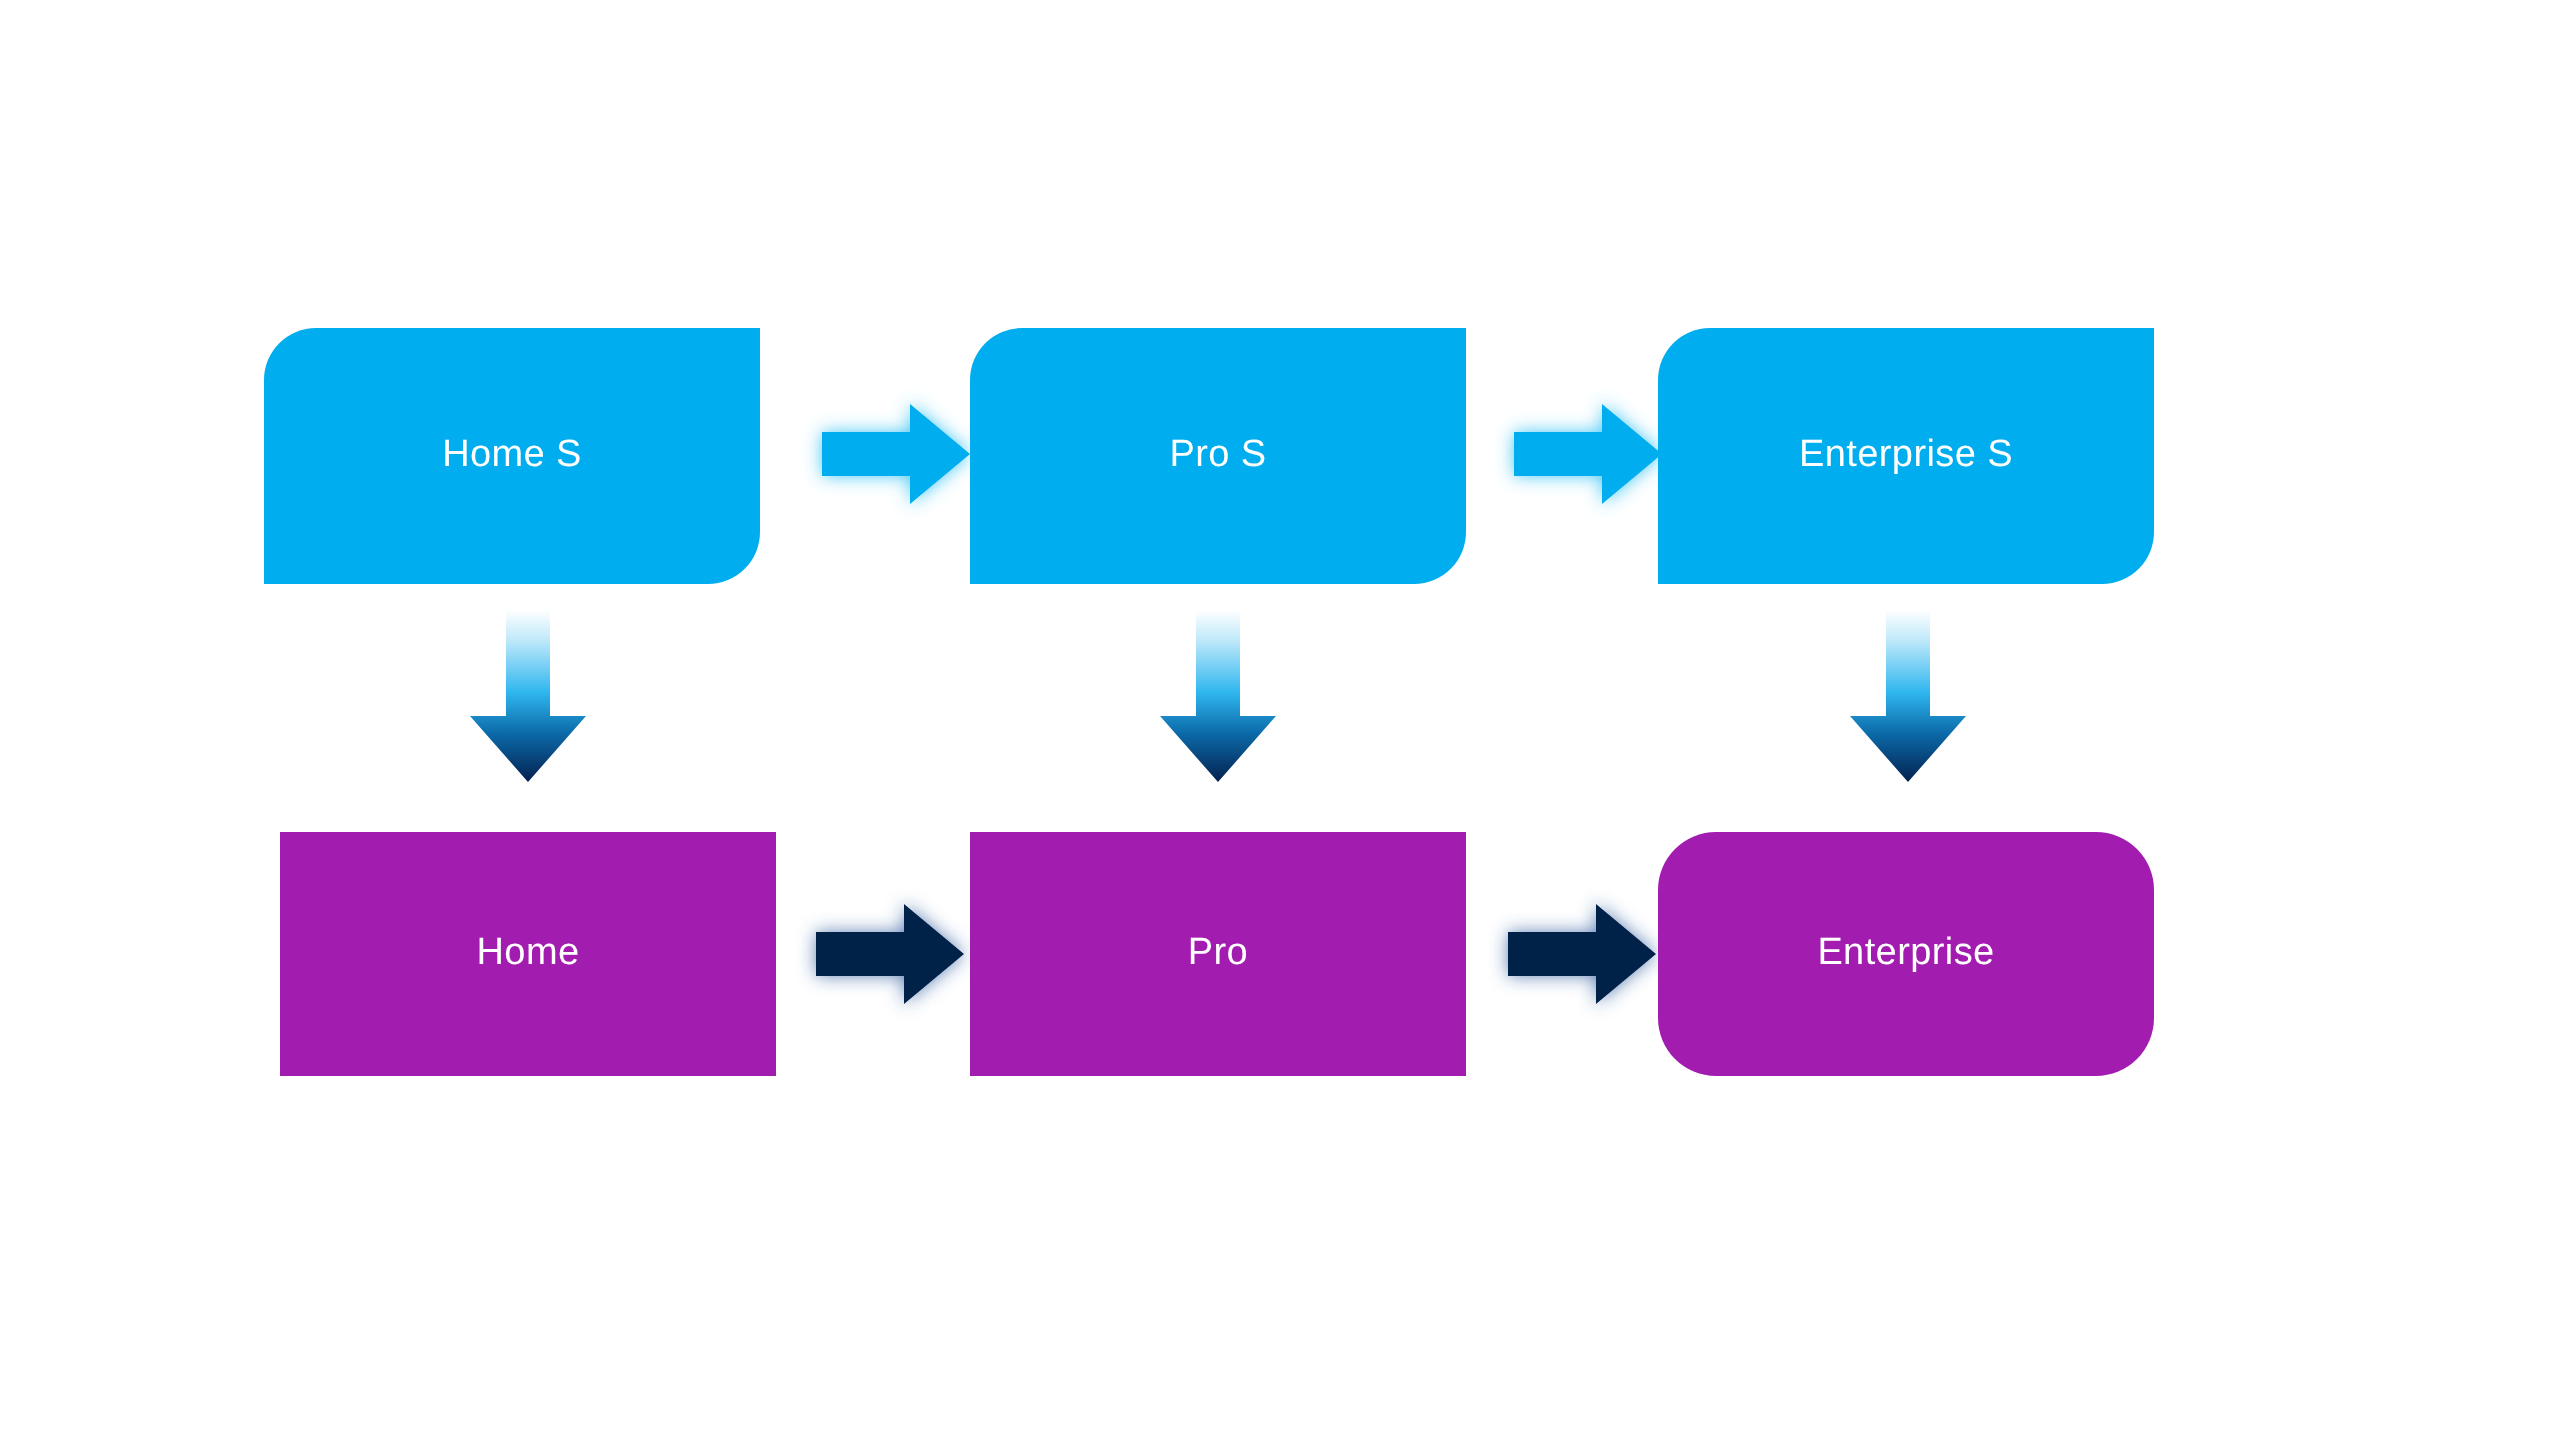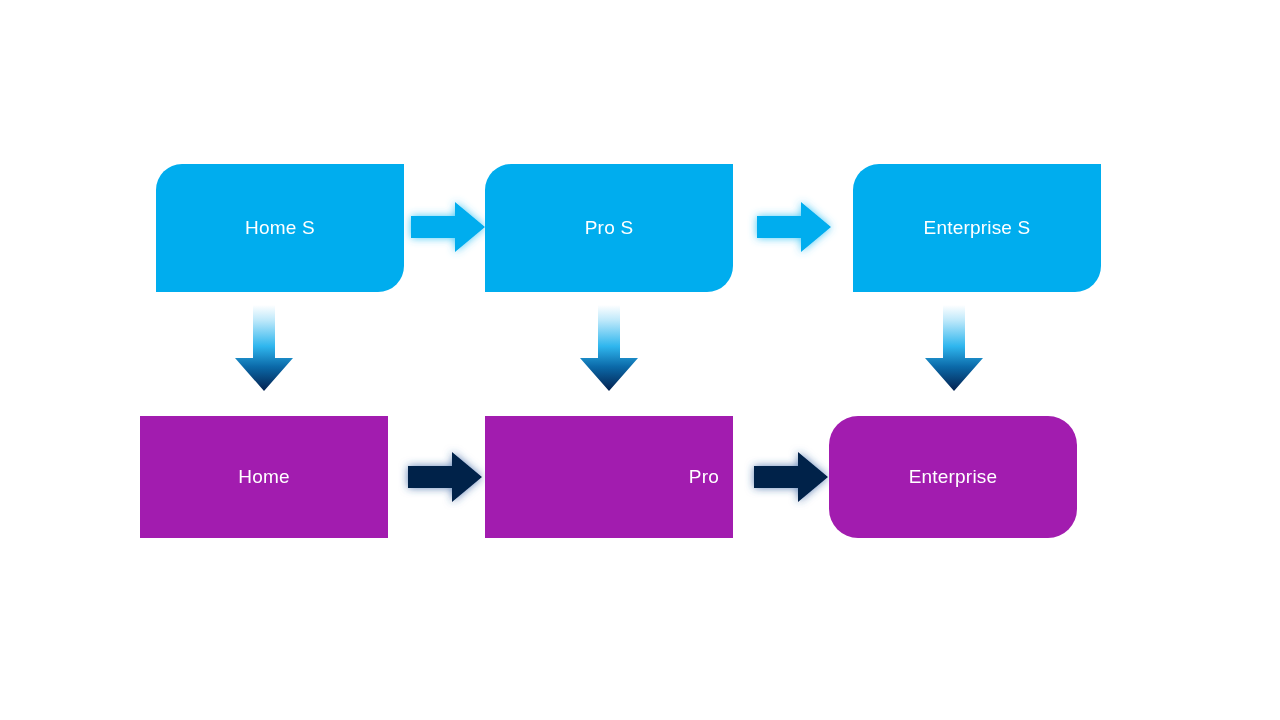--- a/index.html
+++ b/index.html
@@ -41,34 +41,34 @@
   }
 
   
   .node-box.service {
     background: #00ADEE;
     border-radius: 26px 0 26px 0;
     width: 248px;
     height: 128px;
     top: 164px;
   }
-  .node-box.service.n1 { left: 156px; }
+  .node-box.service.n1 { left: 132px; }
   .node-box.service.n2 { left: 485px; }
-  .node-box.service.n3 { left: 829px; margin-left: 24px; }
+  .node-box.service.n3 { left: 829px; }
 
   
   .node-box.product {
     background: #a21caf;
     border-radius: 0;
     width: 248px;
     height: 122px;
     top: 416px;
   }
   .node-box.product.n1 { left: 140px; }
-  .node-box.product.n2 { left: 485px; justify-content: flex-end; }
+  .node-box.product.n2 { left: 485px; }
   .node-box.product.n3 { left: 829px; border-radius: 29px; }
 
   .node-label {
     display: block;
     pointer-events: none;
   }
 
   
   .arrow {
     position: absolute;

